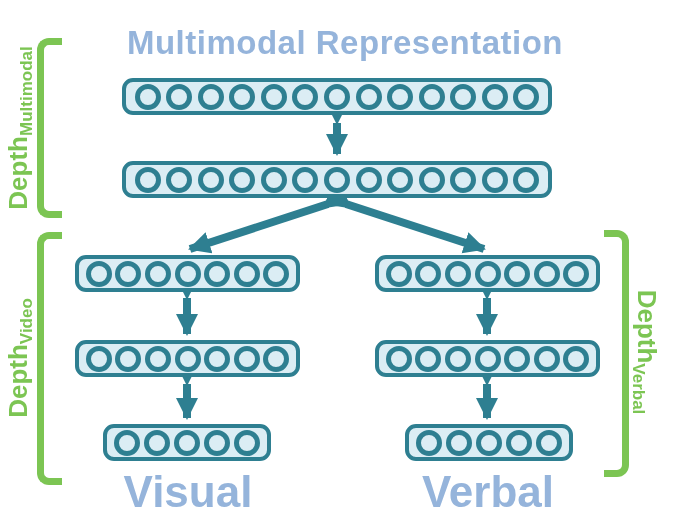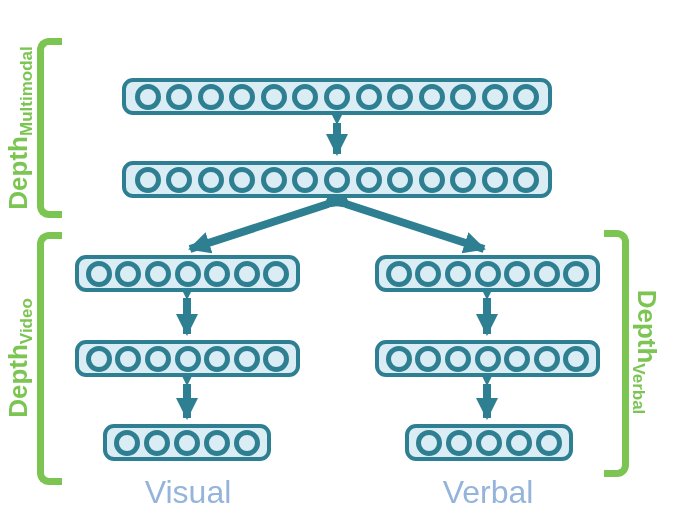--- a/index.html
+++ b/index.html
@@ -51,21 +51,21 @@
   .depth-label{
     position:absolute;z-index:3;white-space:nowrap;color:var(--green);
     font-weight:bold;font-size:26px;line-height:1;
   }
   .depth-label sub{font-size:17px;vertical-align:-5px;}
   .depth-mm{left:20px;top:128px;transform:translate(-50%,-50%) rotate(-90deg);}
   .depth-vid{left:20px;top:358px;transform:translate(-50%,-50%) rotate(-90deg);}
   .depth-verb{left:645px;top:352px;transform:translate(-50%,-50%) rotate(90deg);}
   .branch-label{
     position:absolute;z-index:3;transform:translate(-50%,-50%);
-    font-size:32px;font-weight:normal;color:var(--heading-blue);text-align:center;
+    font-size:44px;font-weight:bold;color:var(--heading-blue);text-align:center;
   }
   .branch-visual{left:188px;top:492px;}
   .branch-verbal{left:488px;top:492px;}
   .watermark{
     position:absolute;right:4px;top:499px;z-index:4;
     font-size:17px;color:var(--watermark-gray);letter-spacing:0.2px;
   }
 </style>
 </head>
 <body>
@@ -80,20 +80,21 @@
     </defs>
     <line x1="337" y1="123" x2="337" y2="154" marker-start="url(#ah)" marker-end="url(#ah)"></line>
     <line x1="328" y1="204" x2="190" y2="249" marker-start="url(#ah)" marker-end="url(#ah)"></line>
     <line x1="346" y1="204" x2="484" y2="249" marker-start="url(#ah)" marker-end="url(#ah)"></line>
     <line x1="187" y1="298" x2="187" y2="334" marker-start="url(#ah)" marker-end="url(#ah)"></line>
     <line x1="187" y1="384" x2="187" y2="418" marker-start="url(#ah)" marker-end="url(#ah)"></line>
     <line x1="487" y1="298" x2="487" y2="334" marker-start="url(#ah)" marker-end="url(#ah)"></line>
     <line x1="487" y1="384" x2="487" y2="418" marker-start="url(#ah)" marker-end="url(#ah)"></line>
   </svg>
 
+  <div class="title">Multimodal Representation</div>
 
   <div class="layer layer-m1">
       <span class="unit"></span>
       <span class="unit"></span>
       <span class="unit"></span>
       <span class="unit"></span>
       <span class="unit"></span>
       <span class="unit"></span>
       <span class="unit"></span>
       <span class="unit"></span>

